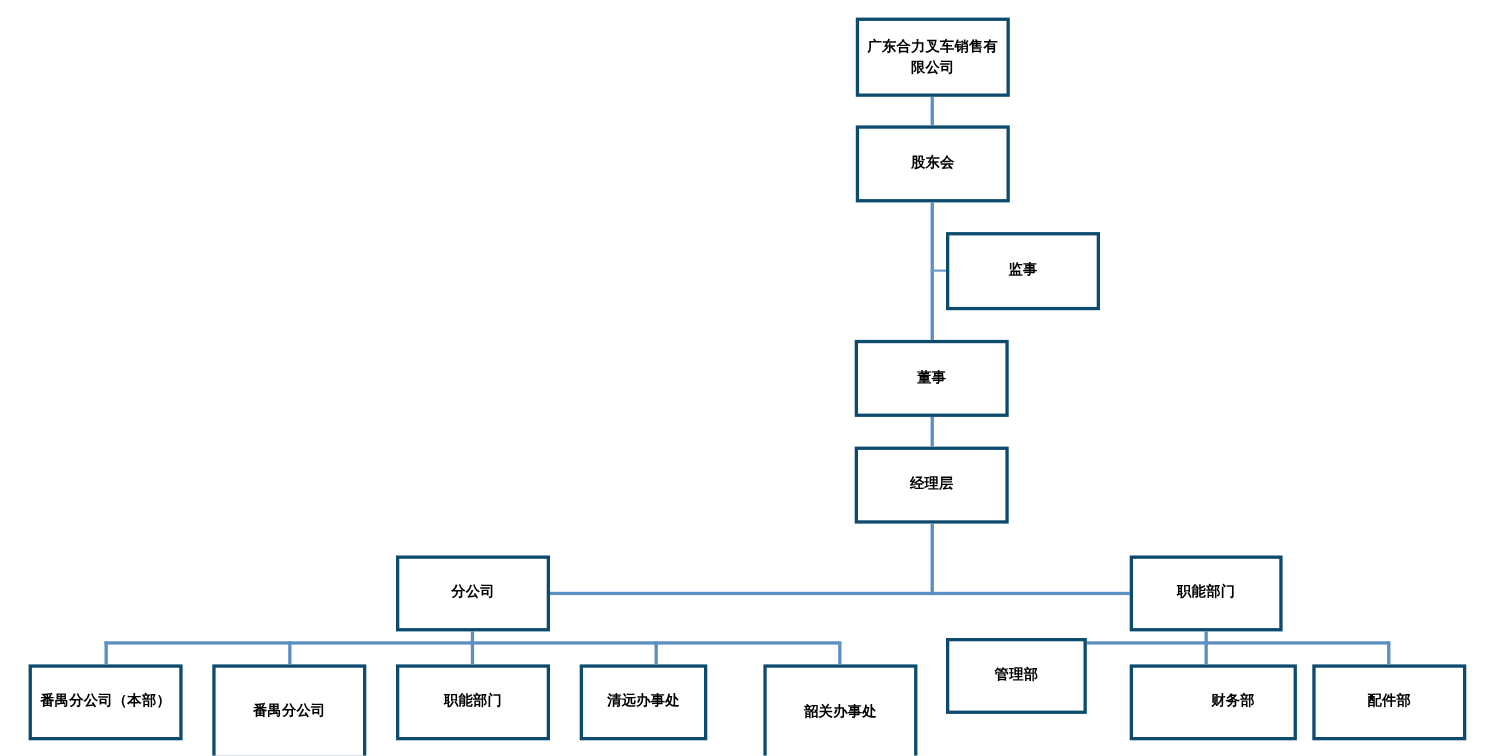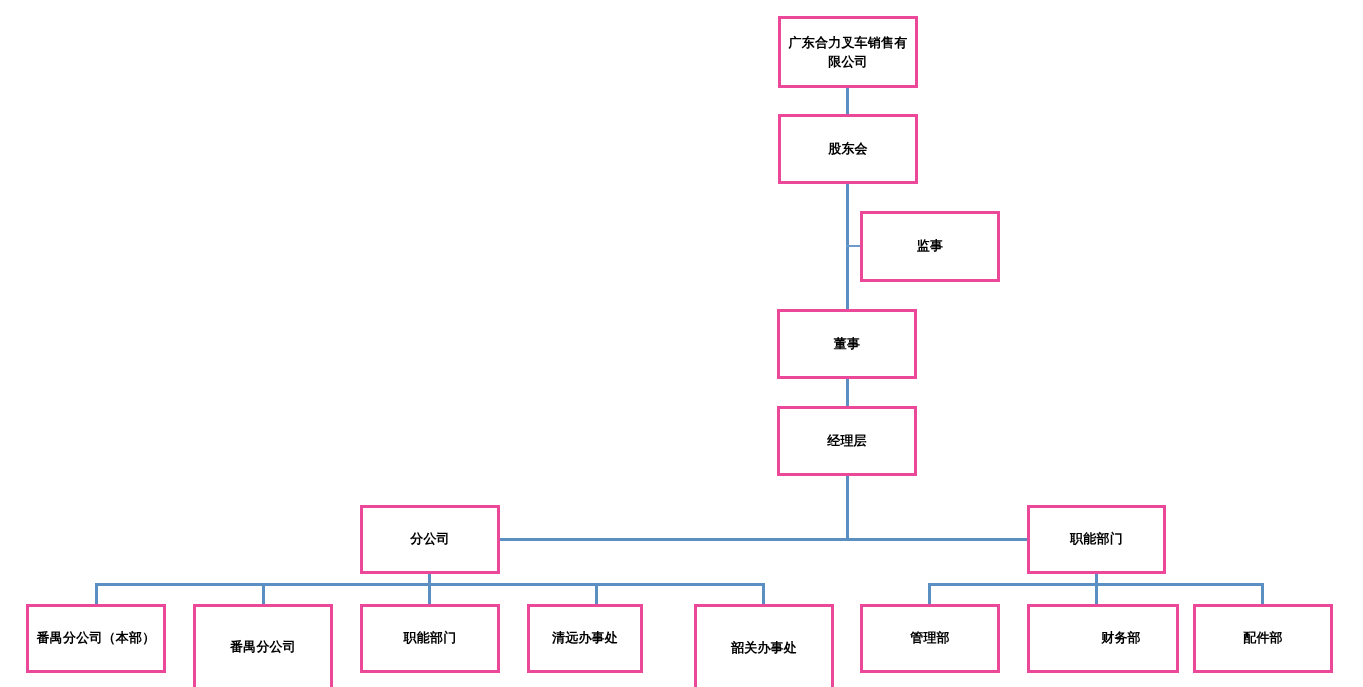--- a/index.html
+++ b/index.html
@@ -11,21 +11,21 @@
     position: relative;
     width: 1363px;
     height: 687px;
     background: #ffffff;
     font-family: "DejaVu Sans", "Liberation Sans", sans-serif;
     overflow: hidden;
   }
   .node {
     position: absolute;
     box-sizing: border-box;
-    border: 3px solid #ec4899;
+    border: 3px solid #0c4a6e;
     background: #ffffff;
     display: flex;
     align-items: center;
     justify-content: center;
     text-align: center;
     z-index: 2;
   }
   .node-label {
     font-size: 13px;
     font-weight: bold;
@@ -118,21 +118,21 @@
   <div class="node" style="left:360px; top:604px; width:140px; height:69px;">
     <span class="node-label">职能部门</span>
   </div>
   <div class="node" style="left:527px; top:604px; width:116px; height:69px;">
     <span class="node-label">清远办事处</span>
   </div>
   <div class="node" style="left:694px; top:604px; width:140px; height:89px;">
     <span class="node-label">韶关办事处</span>
   </div>
 
-  <div class="node" style="left:860px; top:604px; width:140px; height:69px;">
+  <div class="node" style="left:860px; top:580px; width:128px; height:69px;">
     <span class="node-label">管理部</span>
   </div>
   <div class="node" style="left:1027px; top:604px; width:152px; height:69px;padding-left:36px;">
     <span class="node-label">财务部</span>
   </div>
   <div class="node" style="left:1193px; top:604px; width:140px; height:69px;">
     <span class="node-label">配件部</span>
   </div>
 
 </div>

